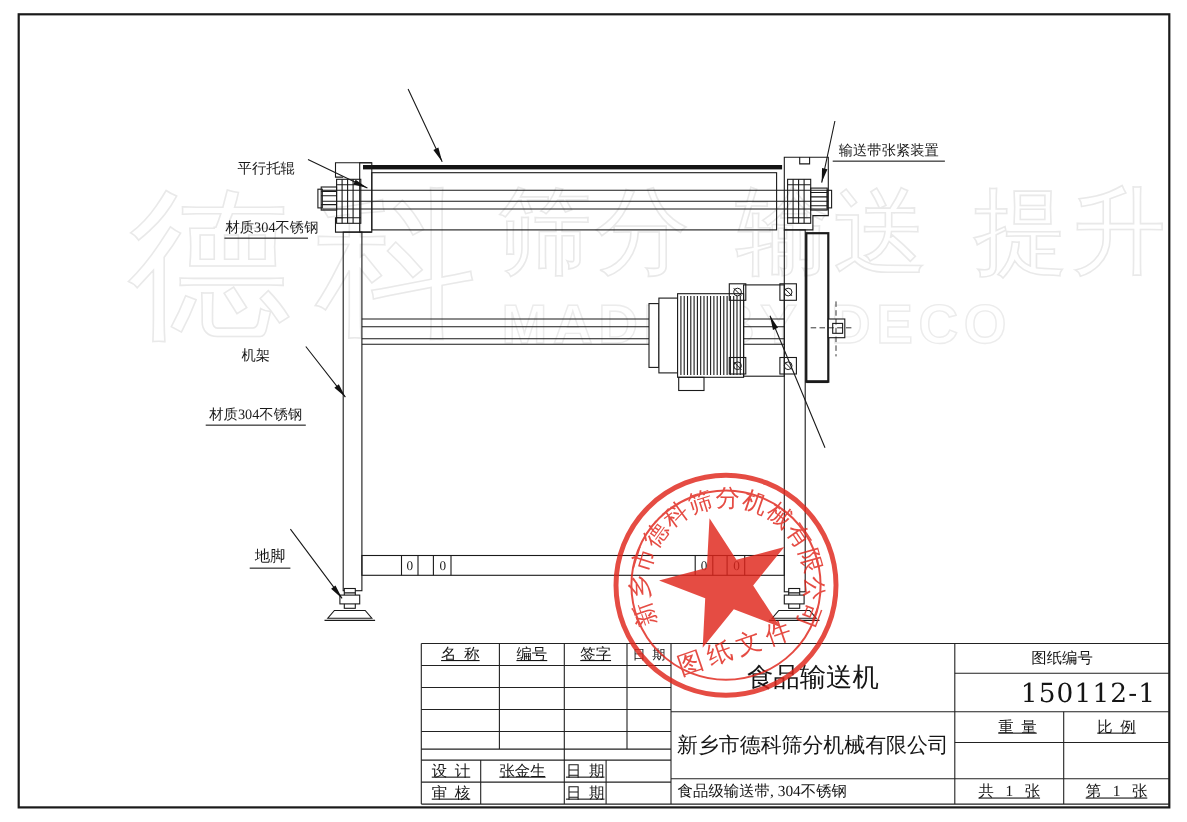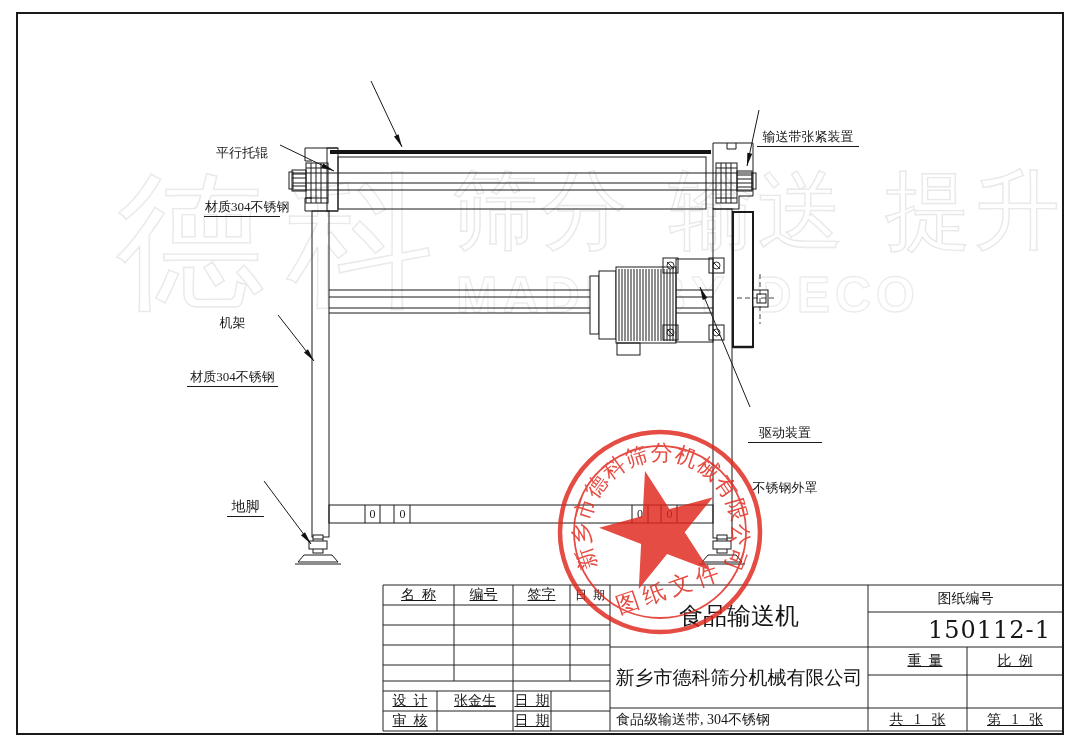--- a/index.html
+++ b/index.html
@@ -142,24 +142,20 @@
       <div>平行托辊</div>
       <div class="u">材质304不锈钢</div>
     </div>
     <div class="lbl" style="left:757px;top:92px;width:102px;font-size:13px;">
       <div class="u">输送带张紧装置</div>
     </div>
     <div class="lbl" style="left:187px;top:278px;width:91px;font-size:13px;">
       <div>机架</div>
       <div class="u">材质304不锈钢</div>
     </div>
-    <div class="lbl" style="left:748px;top:388px;width:74px;font-size:13px;">
-      <div class="u">驱动装置</div>
-      <div>不锈钢外罩</div>
-    </div>
     <div class="lbl" style="left:227px;top:462px;width:37px;">
       <div class="u">地脚</div>
     </div>
 
     <div class="cell f13" style="left:383px;top:585px;width:71px;height:20px;">名  称</div>
     <div class="cell f13" style="left:454px;top:585px;width:59px;height:20px;">编号</div>
     <div class="cell f13" style="left:513px;top:585px;width:57px;height:20px;">签字</div>
     <div class="cell f12" style="left:570px;top:585px;width:40px;height:20px;">日  期</div>
 
     <div class="cell f13" style="left:383px;top:691px;width:54px;height:20px;">设  计</div>

